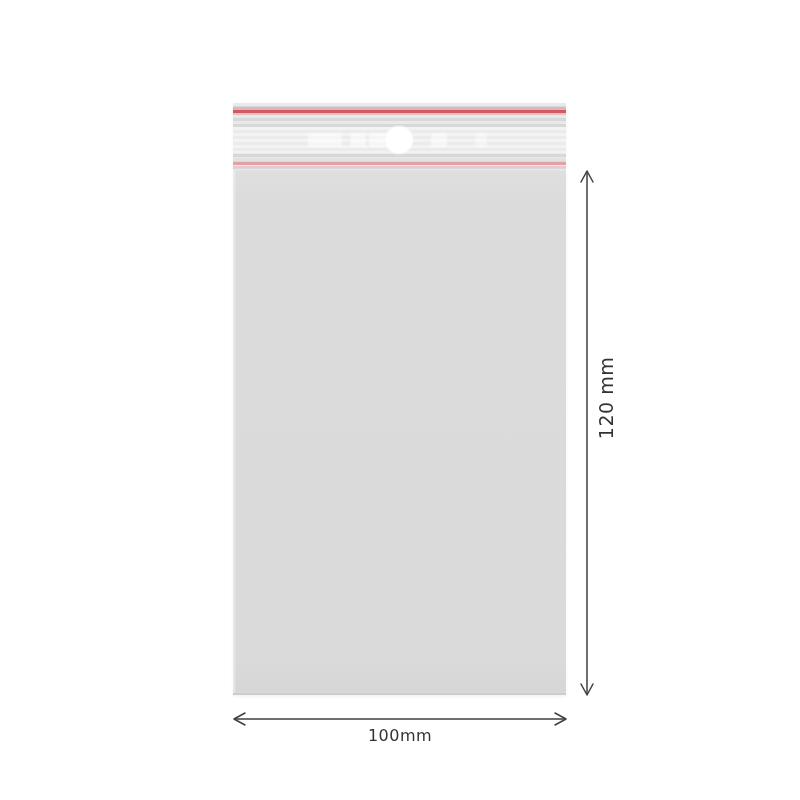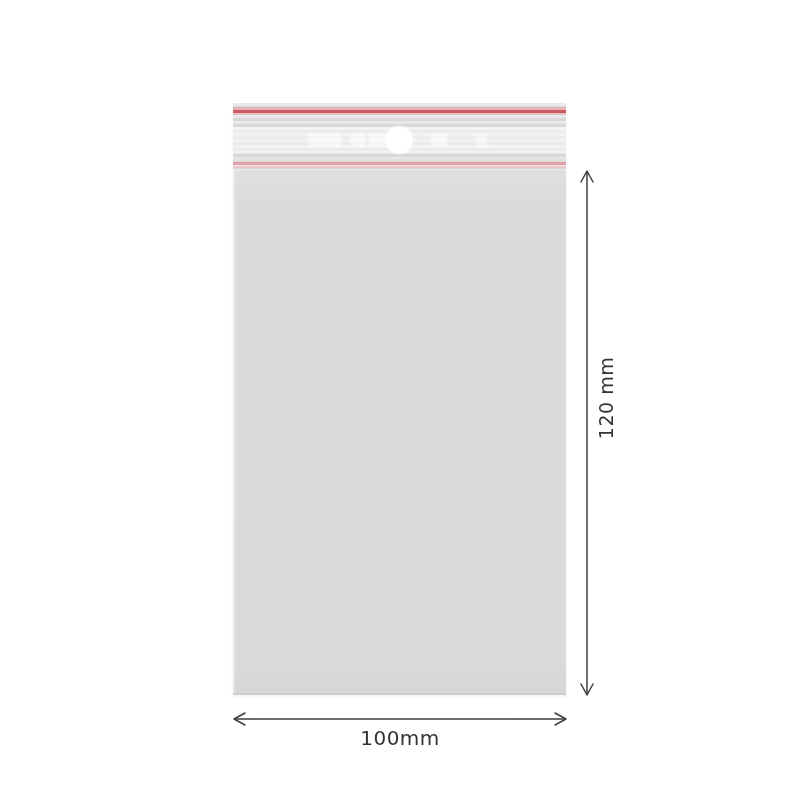--- a/index.html
+++ b/index.html
@@ -91,21 +91,21 @@
     position: absolute;
     left: 0;
     top: 0;
     width: 800px;
     height: 800px;
     pointer-events: none;
   }
   .dim-label {
     position: absolute;
     color: #333333;
-    font-size: 20px;
+    font-size: 16px;
     letter-spacing: 0.5px;
     white-space: nowrap;
   }
   .dim-label.height {
     left: 606px;
     top: 398px;
     transform: translate(-50%, -50%) rotate(-90deg);
     font-size: 19px;
   }
   .dim-label.width {

